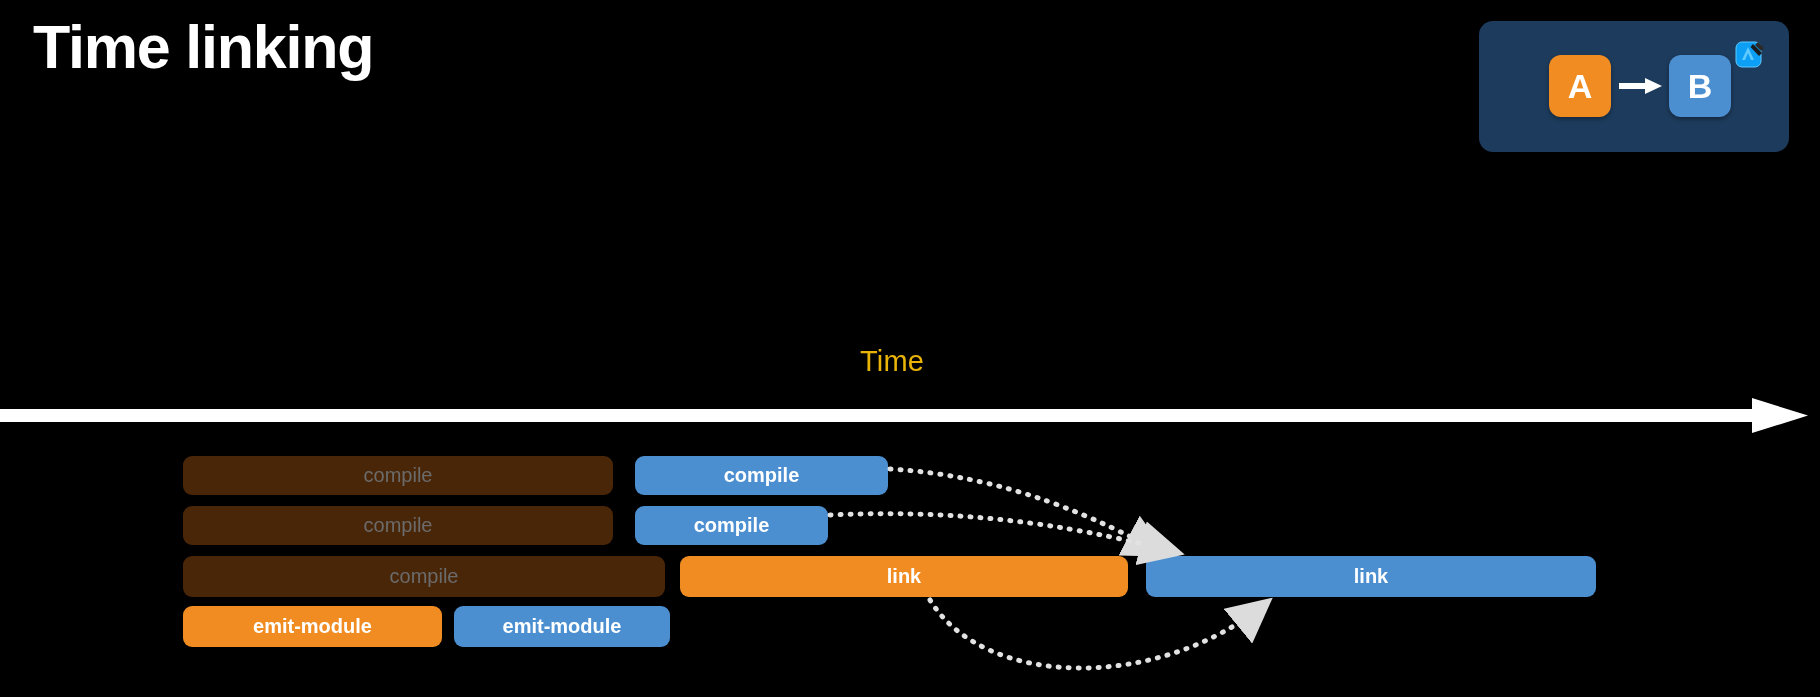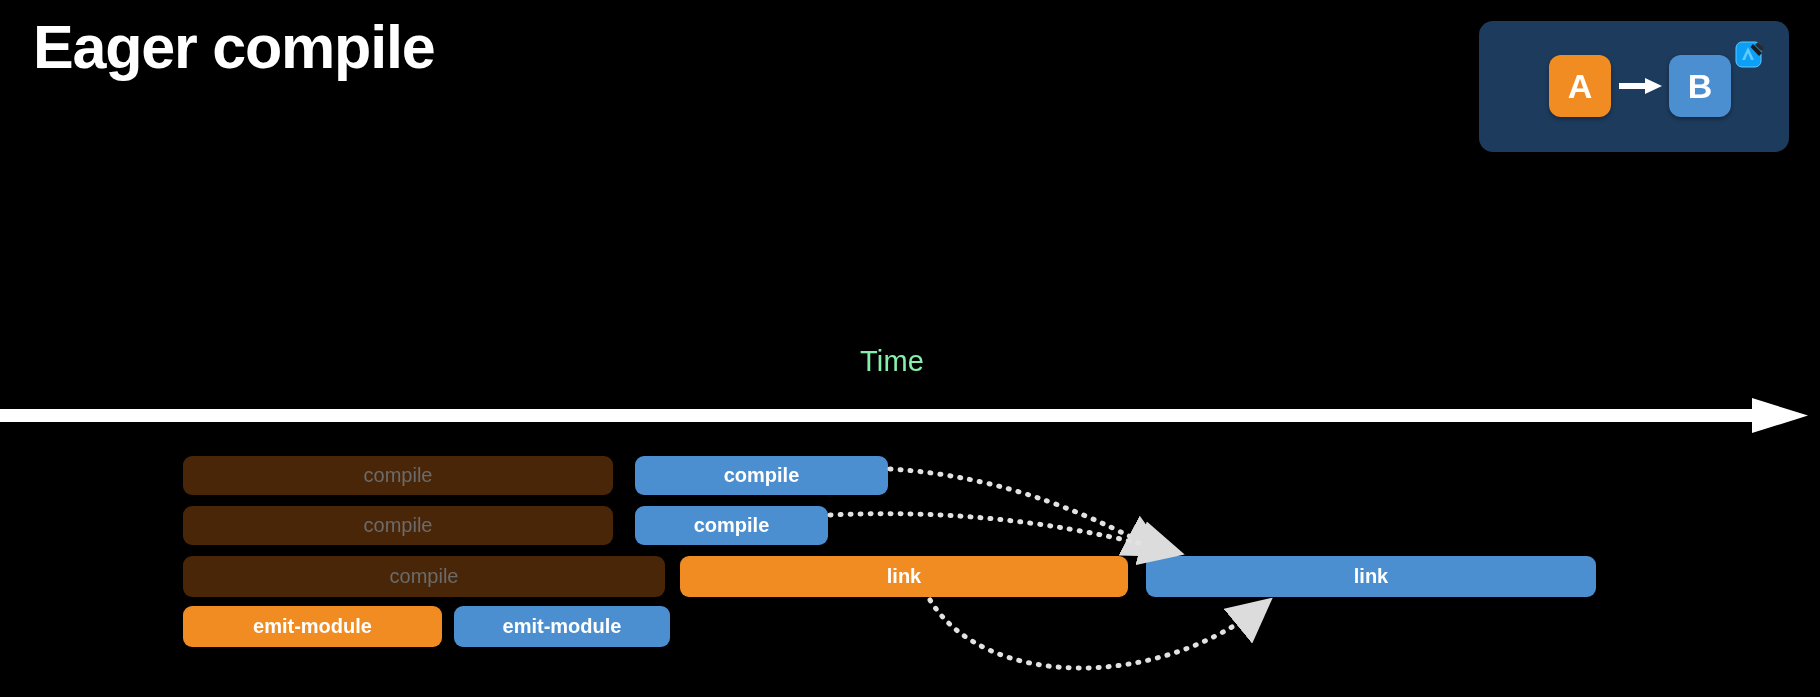--- a/index.html
+++ b/index.html
@@ -70,21 +70,21 @@
     height: 30px;
   }
 
   
   #time-label {
     position: absolute;
     left: 0;
     top: 345px;
     width: 1784px;
     text-align: center;
-    color: #86efac;
+    color: #eab308;
     font-size: 29px;
     letter-spacing: 0.2px;
   }
   #time-axis {
     position: absolute;
     left: 0;
     top: 390px;
     width: 1820px;
     height: 50px;
   }
@@ -123,21 +123,21 @@
   #dep-arrows {
     position: absolute;
     left: 0; top: 0;
     width: 1820px; height: 697px;
     pointer-events: none;
   }
 </style>
 </head>
 <body>
 
-<div id="slide-title">Eager compile</div>
+<div id="slide-title">Time linking</div>
 
 <div id="module-badge">
 
   <div class="mod-box" id="mod-a">A</div>
 
   <svg id="badge-arrow" viewBox="0 0 43 16">
     <rect x="0" y="5" width="28" height="6" fill="#ffffff"></rect>
     <polygon points="26,0 43,8 26,16" fill="#ffffff"></polygon>
   </svg>
 

